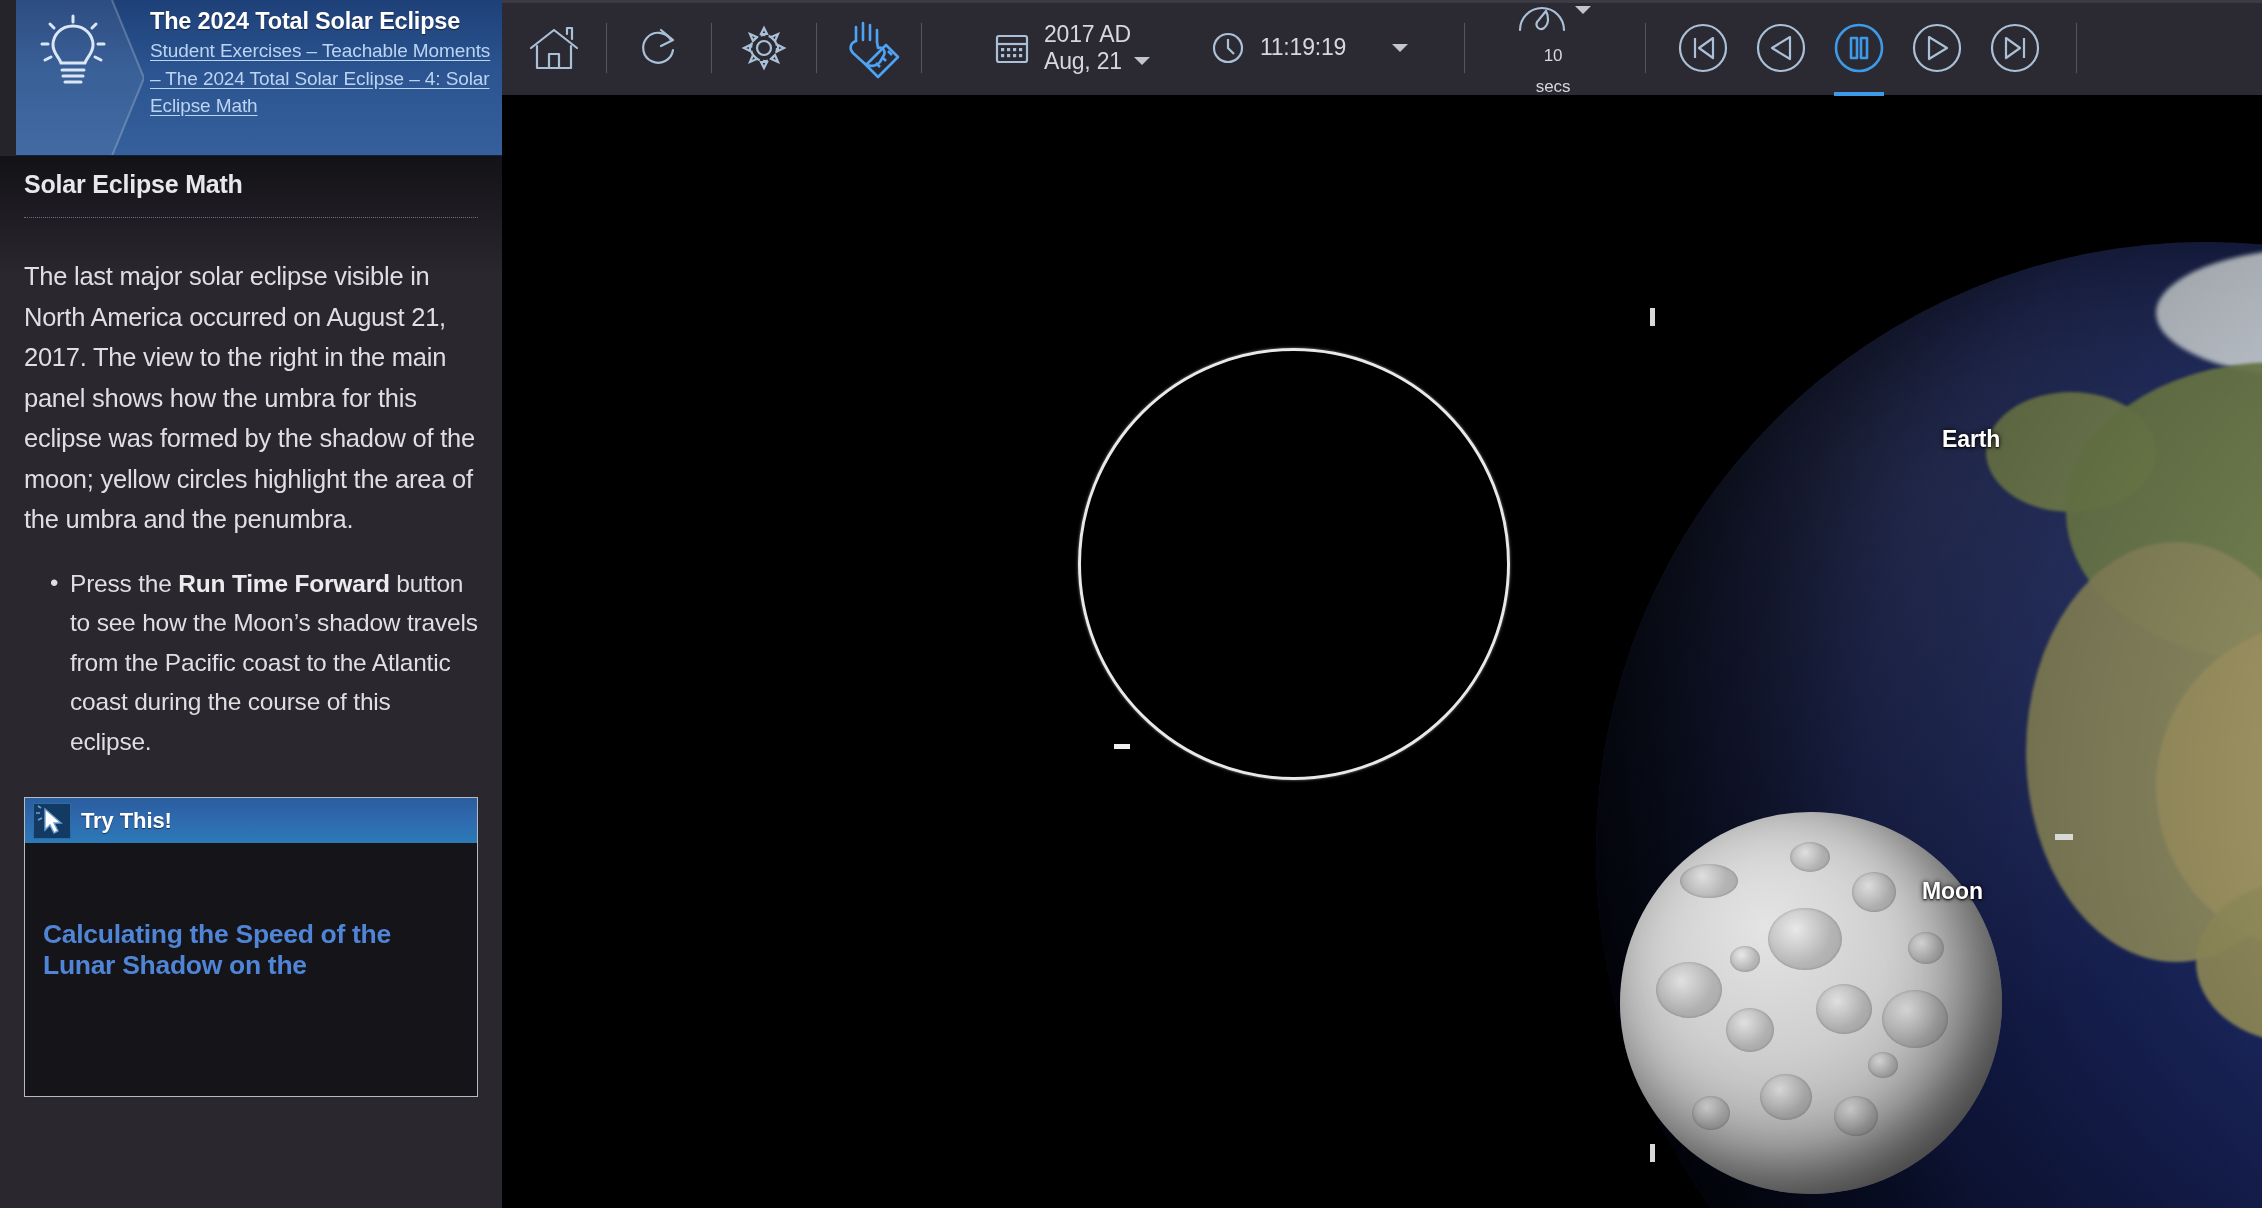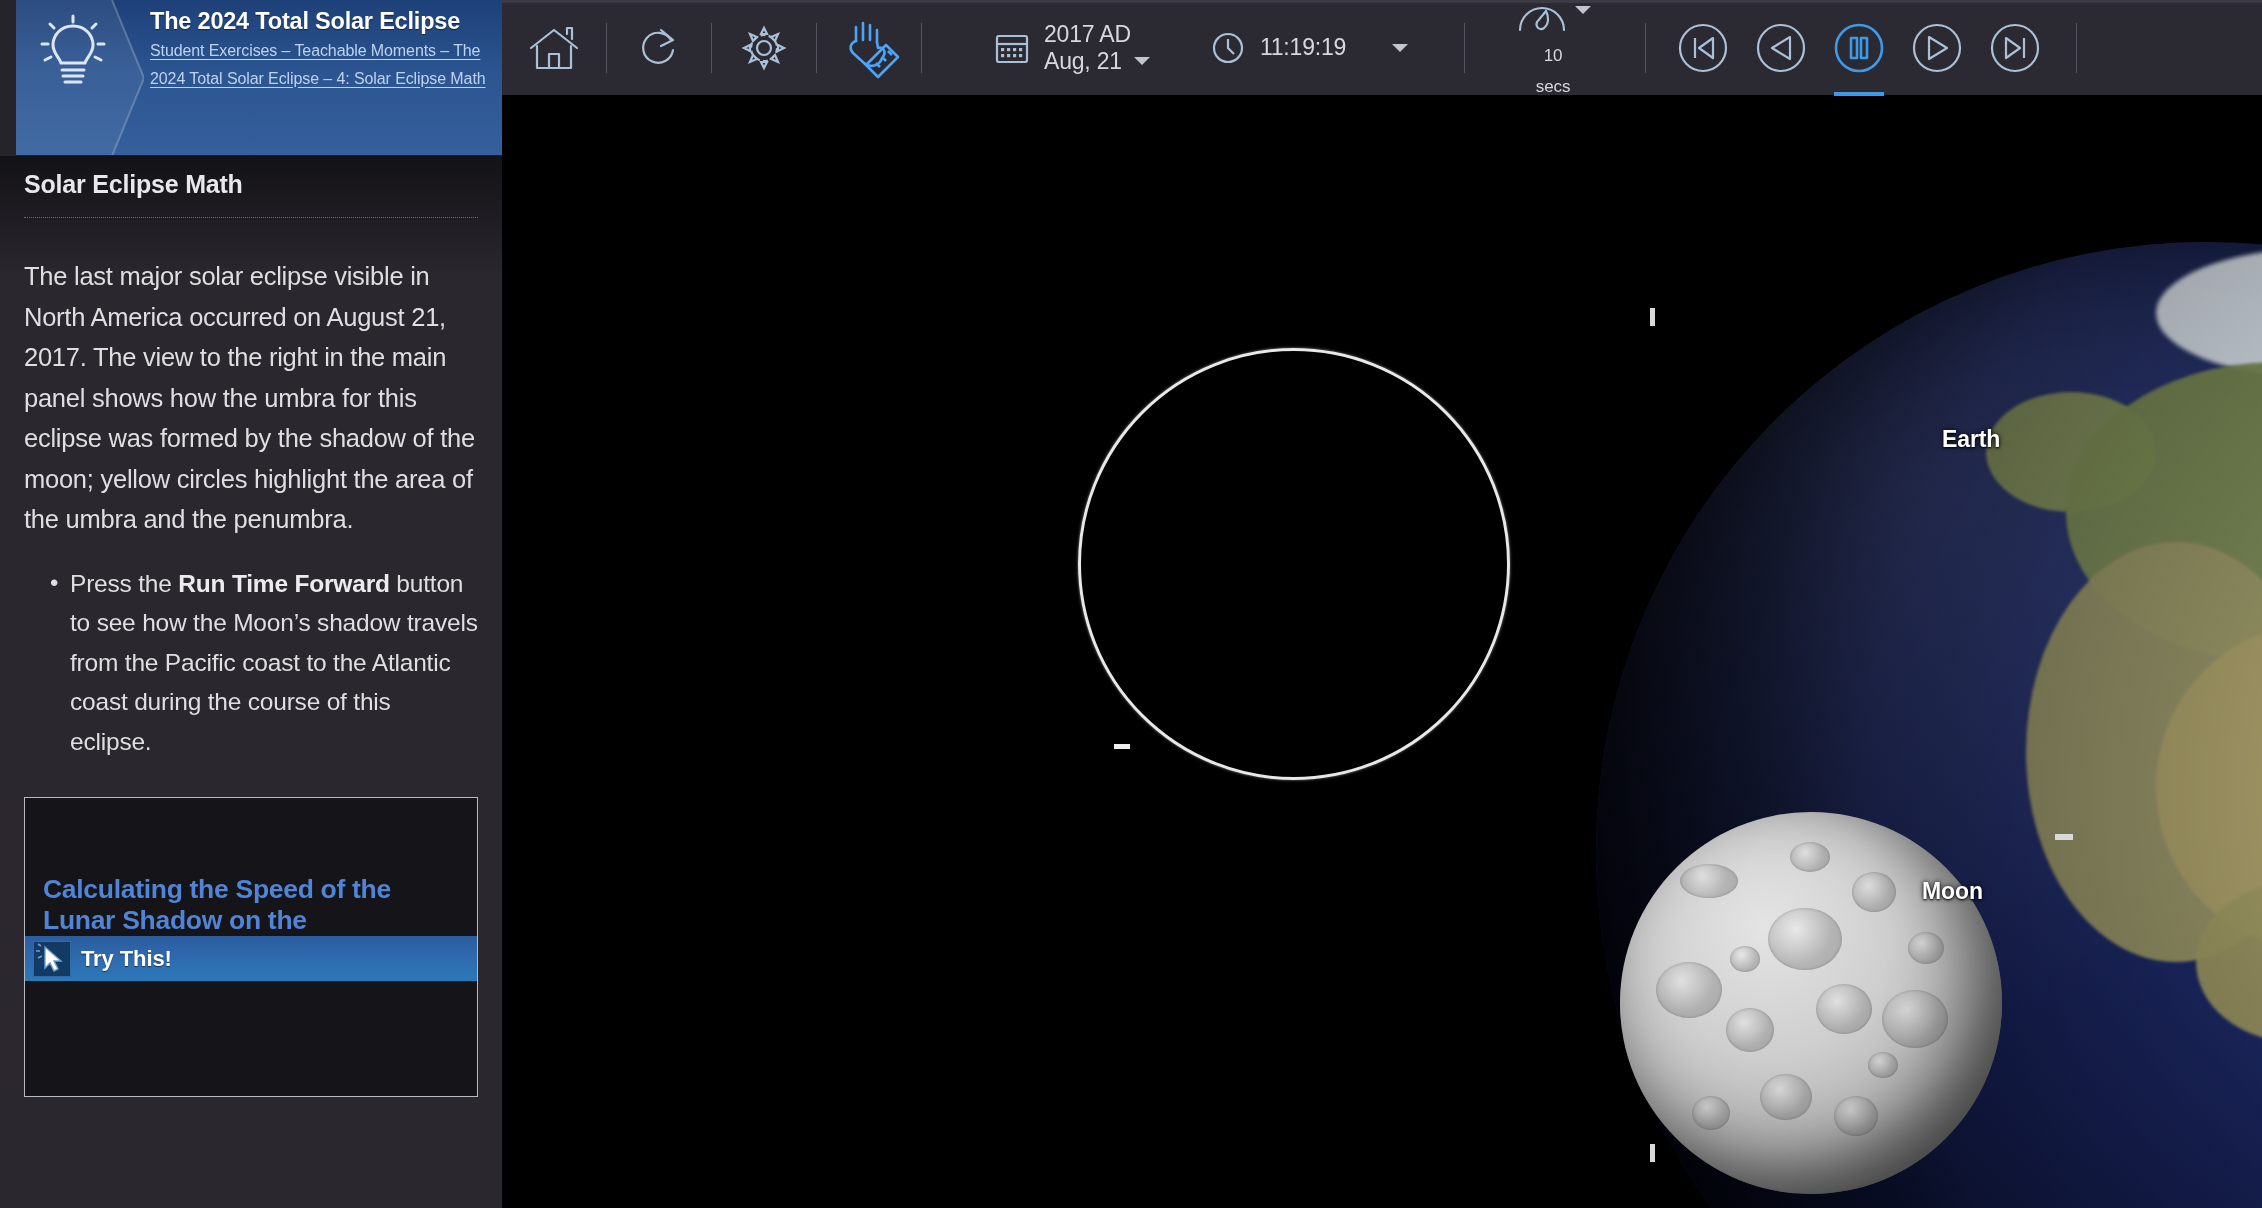--- a/index.html
+++ b/index.html
@@ -39,21 +39,21 @@
   #lesson-header .head-text {
     position: absolute; left: 134px; top: 8px; right: 8px;
   }
   #lesson-title {
     color: #ffffff; font-size: 23.5px; font-weight: bold;
     letter-spacing: -0.2px; line-height: 27px;
     text-shadow: 0 1px 1px rgba(0,0,0,0.5);
   }
   #lesson-breadcrumb {
     display: block;
-    color: #bcd4f2; font-size: 16px; line-height: 27.5px;
+    color: #bcd4f2; font-size: 19px; line-height: 27.5px;
     text-decoration: underline;
     text-underline-offset: 3px;
     letter-spacing: -0.1px;
     margin-top: 2px;
   }
 
   
   #sidebar-body {
     position: absolute; left: 0; top: 156px;
     width: 502px; height: 1052px;
@@ -265,30 +265,30 @@
       <div id="rule"></div>
       <p id="intro-para">The last major solar eclipse visible in North America occurred on August 21, 2017. The view to the right in the main panel shows how the umbra for this eclipse was formed by the shadow of the moon; yellow circles highlight the area of the umbra and the penumbra.</p>
 
       <ul id="bullets">
         <li>
           <span>Press the </span><b>Run Time Forward</b><span> button to see how the Moon’s shadow travels from the Pacific coast to the Atlantic coast during the course of this eclipse.</span>
         </li>
       </ul>
 
       <div id="try-this-panel">
-        <div id="try-this-heading">Calculating the Speed of the Lunar Shadow on the</div>
         <div id="try-this-bar">
           <div id="cursor-badge">
             <svg width="36" height="34" viewBox="0 0 36 34">
               <path d="M11 5 L11 26 L16 21 L20 29 L24 27 L20 19 L27 19 Z" fill="#ffffff" stroke="#6e9fd6" stroke-width="1.4"></path>
               <path d="M7 4 L4 2 M6 9 L2 9 M8 14 L4 16" stroke="#6e9fd6" stroke-width="1.6" fill="none"></path>
             </svg>
           </div>
           <span id="try-this-label">Try This!</span>
         </div>
+        <div id="try-this-heading">Calculating the Speed of the Lunar Shadow on the</div>
       </div>
     </div>
   </div>
 
   <div id="toolbar">
 
     <div class="tb-btn" id="home-btn">
       <svg width="54" height="48" viewBox="0 0 54 48">
         <g class="icon-stroke" stroke-linejoin="round" stroke-linecap="round">
           <path d="M4 24 L27 6 L50 24"></path>

